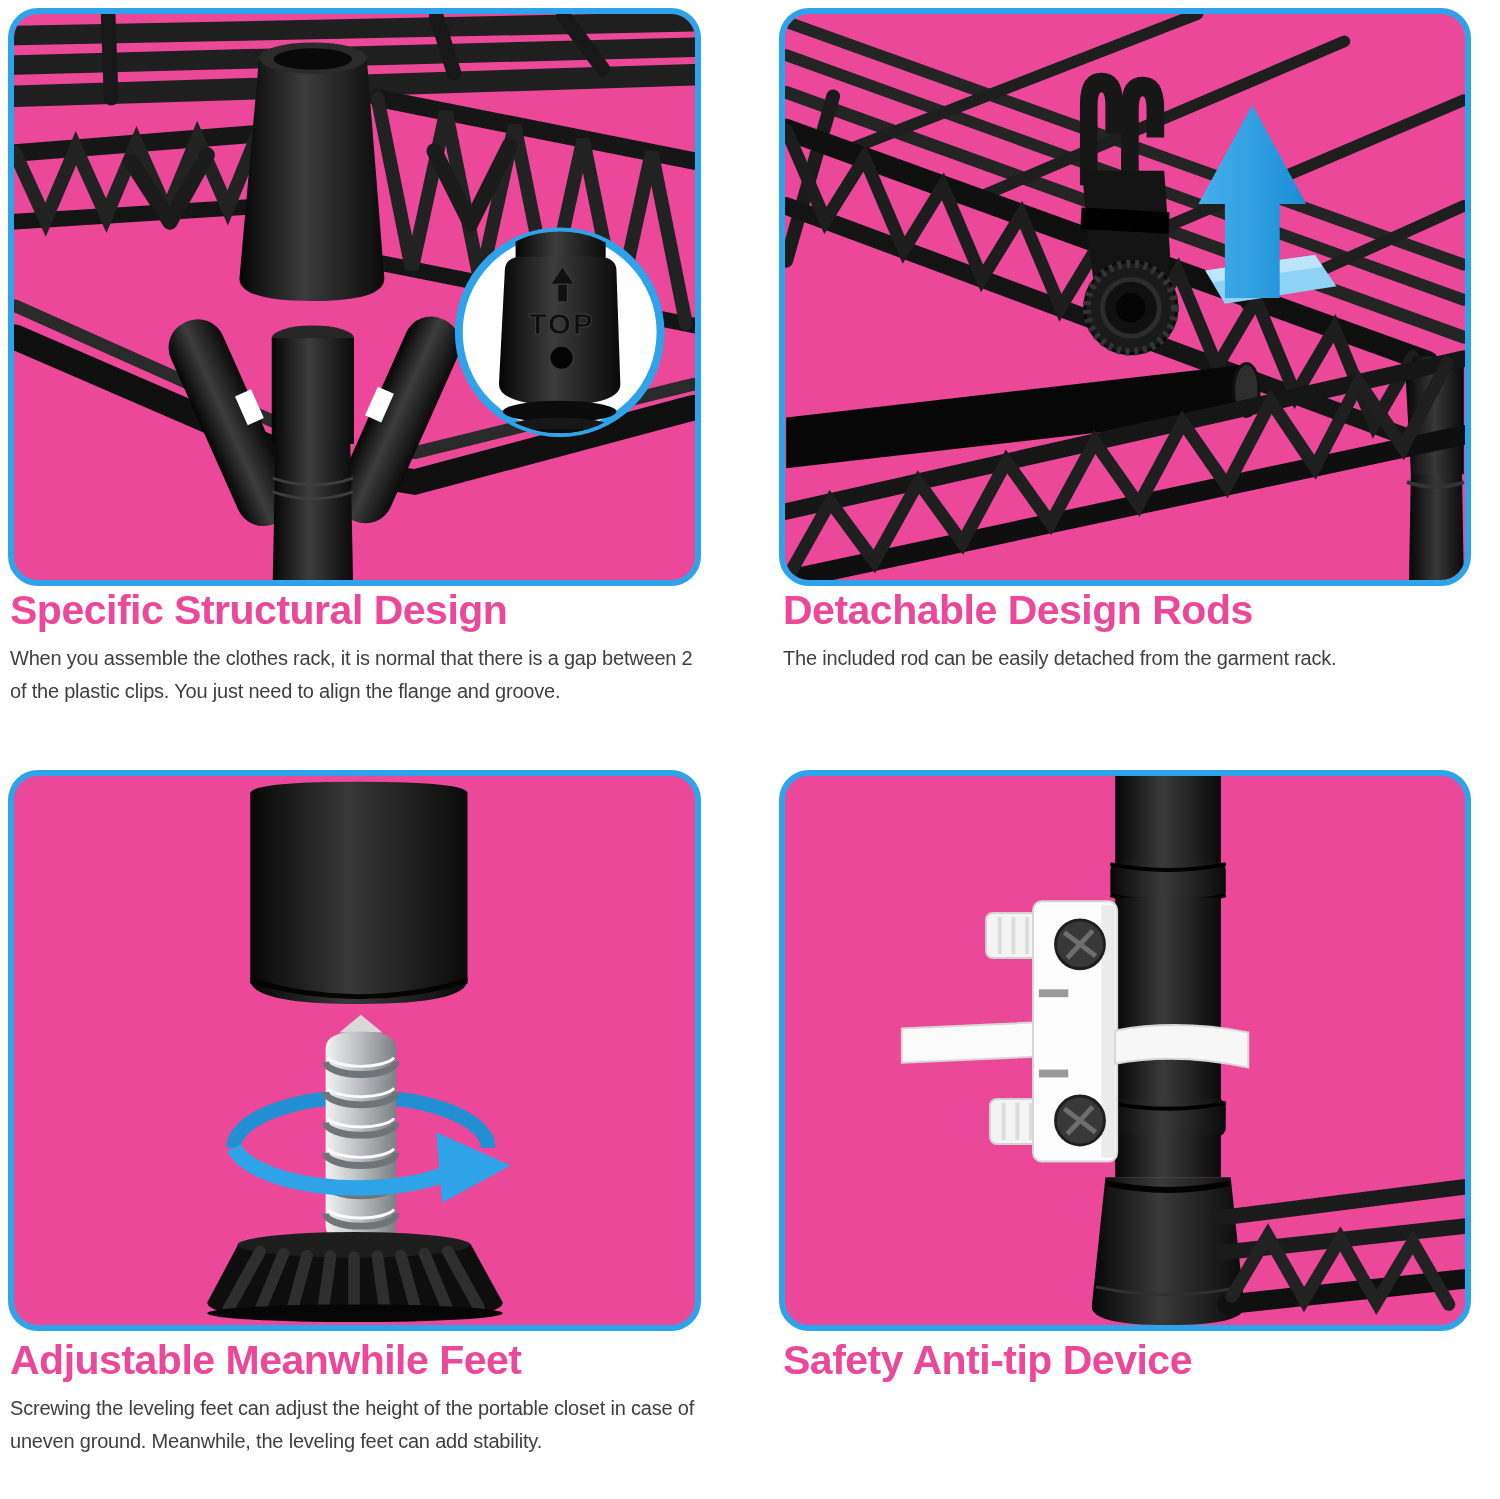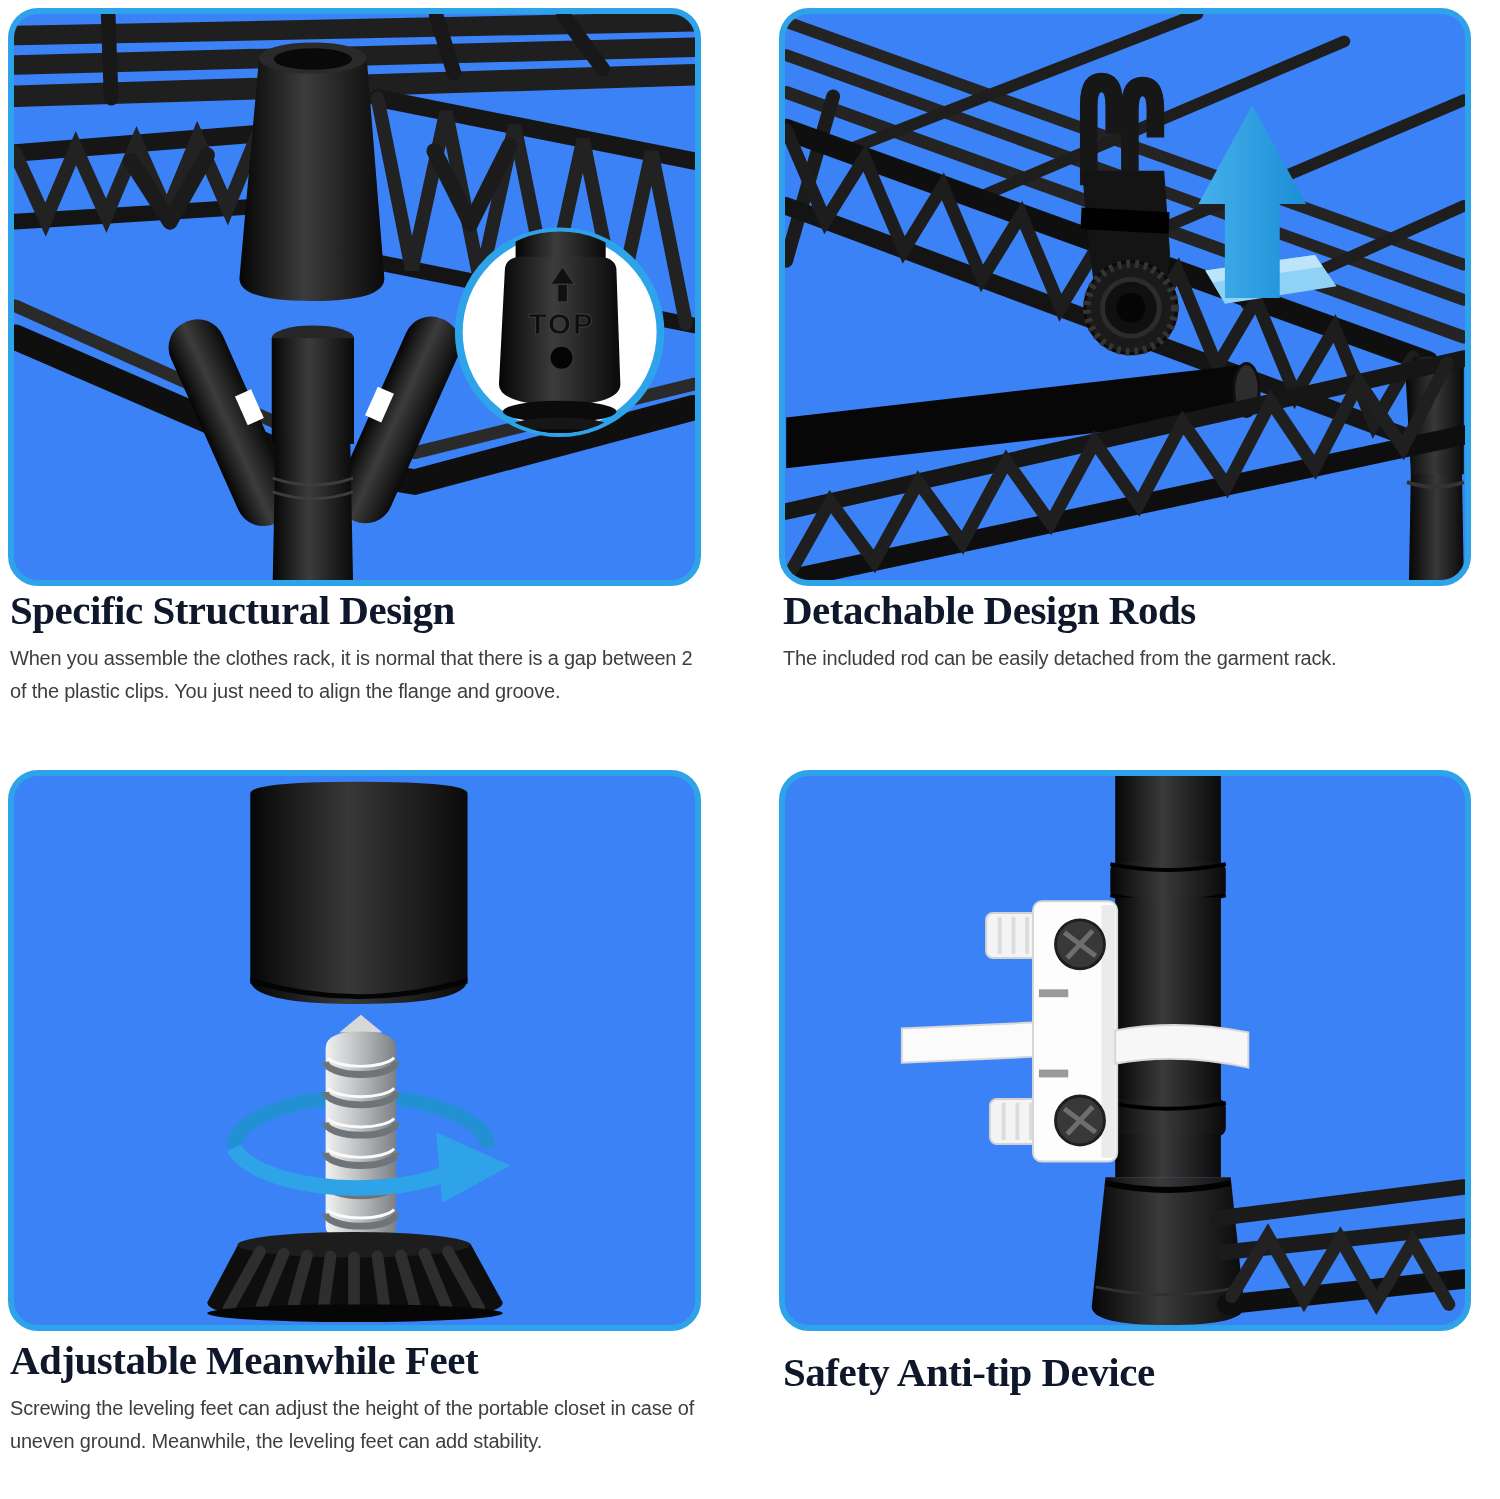--- a/index.html
+++ b/index.html
@@ -1,31 +1,31 @@
 <!DOCTYPE html>
 <html><head>
 <meta charset="utf-8">
 <style>
   html,body{margin:0;padding:0;background:#fff;}
   .canvas{position:relative;width:1500px;height:1499px;background:#fff;overflow:hidden;
           font-family:"Liberation Sans","DejaVu Sans",sans-serif;}
   .panel{position:absolute;box-sizing:border-box;border:6px solid #2EA3E9;border-radius:30px;
-         background:#3b82f6;overflow:hidden;}
+         background:#ec4899;overflow:hidden;}
   .panel svg{display:block;width:100%;height:100%;}
   .q1{left:8px;top:8px;width:693px;height:578px;}
   .q2{left:779px;top:8px;width:692px;height:578px;}
   .q3{left:8px;top:770px;width:693px;height:561px;}
   .q4{left:779px;top:770px;width:692px;height:561px;}
   .caption{position:absolute;}
   .cap1{left:10px;top:588px;width:694px;}
   .cap2{left:783px;top:588px;width:712px;}
   .cap3{left:10px;top:1338px;width:694px;}
-  .cap4{left:783px;top:1338px;width:712px;margin-top:12px;}
+  .cap4{left:783px;top:1338px;width:712px;}
   .caption h2{margin:0 0 9px 0;font-size:41px;line-height:45px;font-weight:bold;
-              color:#0f172a;letter-spacing:-0.5px;font-family:Liberation Serif, serif;}
+              color:#ec4899;letter-spacing:-0.5px;}
   .caption p{margin:0;font-size:20px;line-height:33px;color:#3E3E3E;letter-spacing:-0.2px;}
   text{font-family:"Liberation Sans","DejaVu Sans",sans-serif;}
 </style>
 </head>
 <body>
 
 <div class="canvas">
 
   <div class="panel q1">
     <svg viewBox="0 0 693 578">

